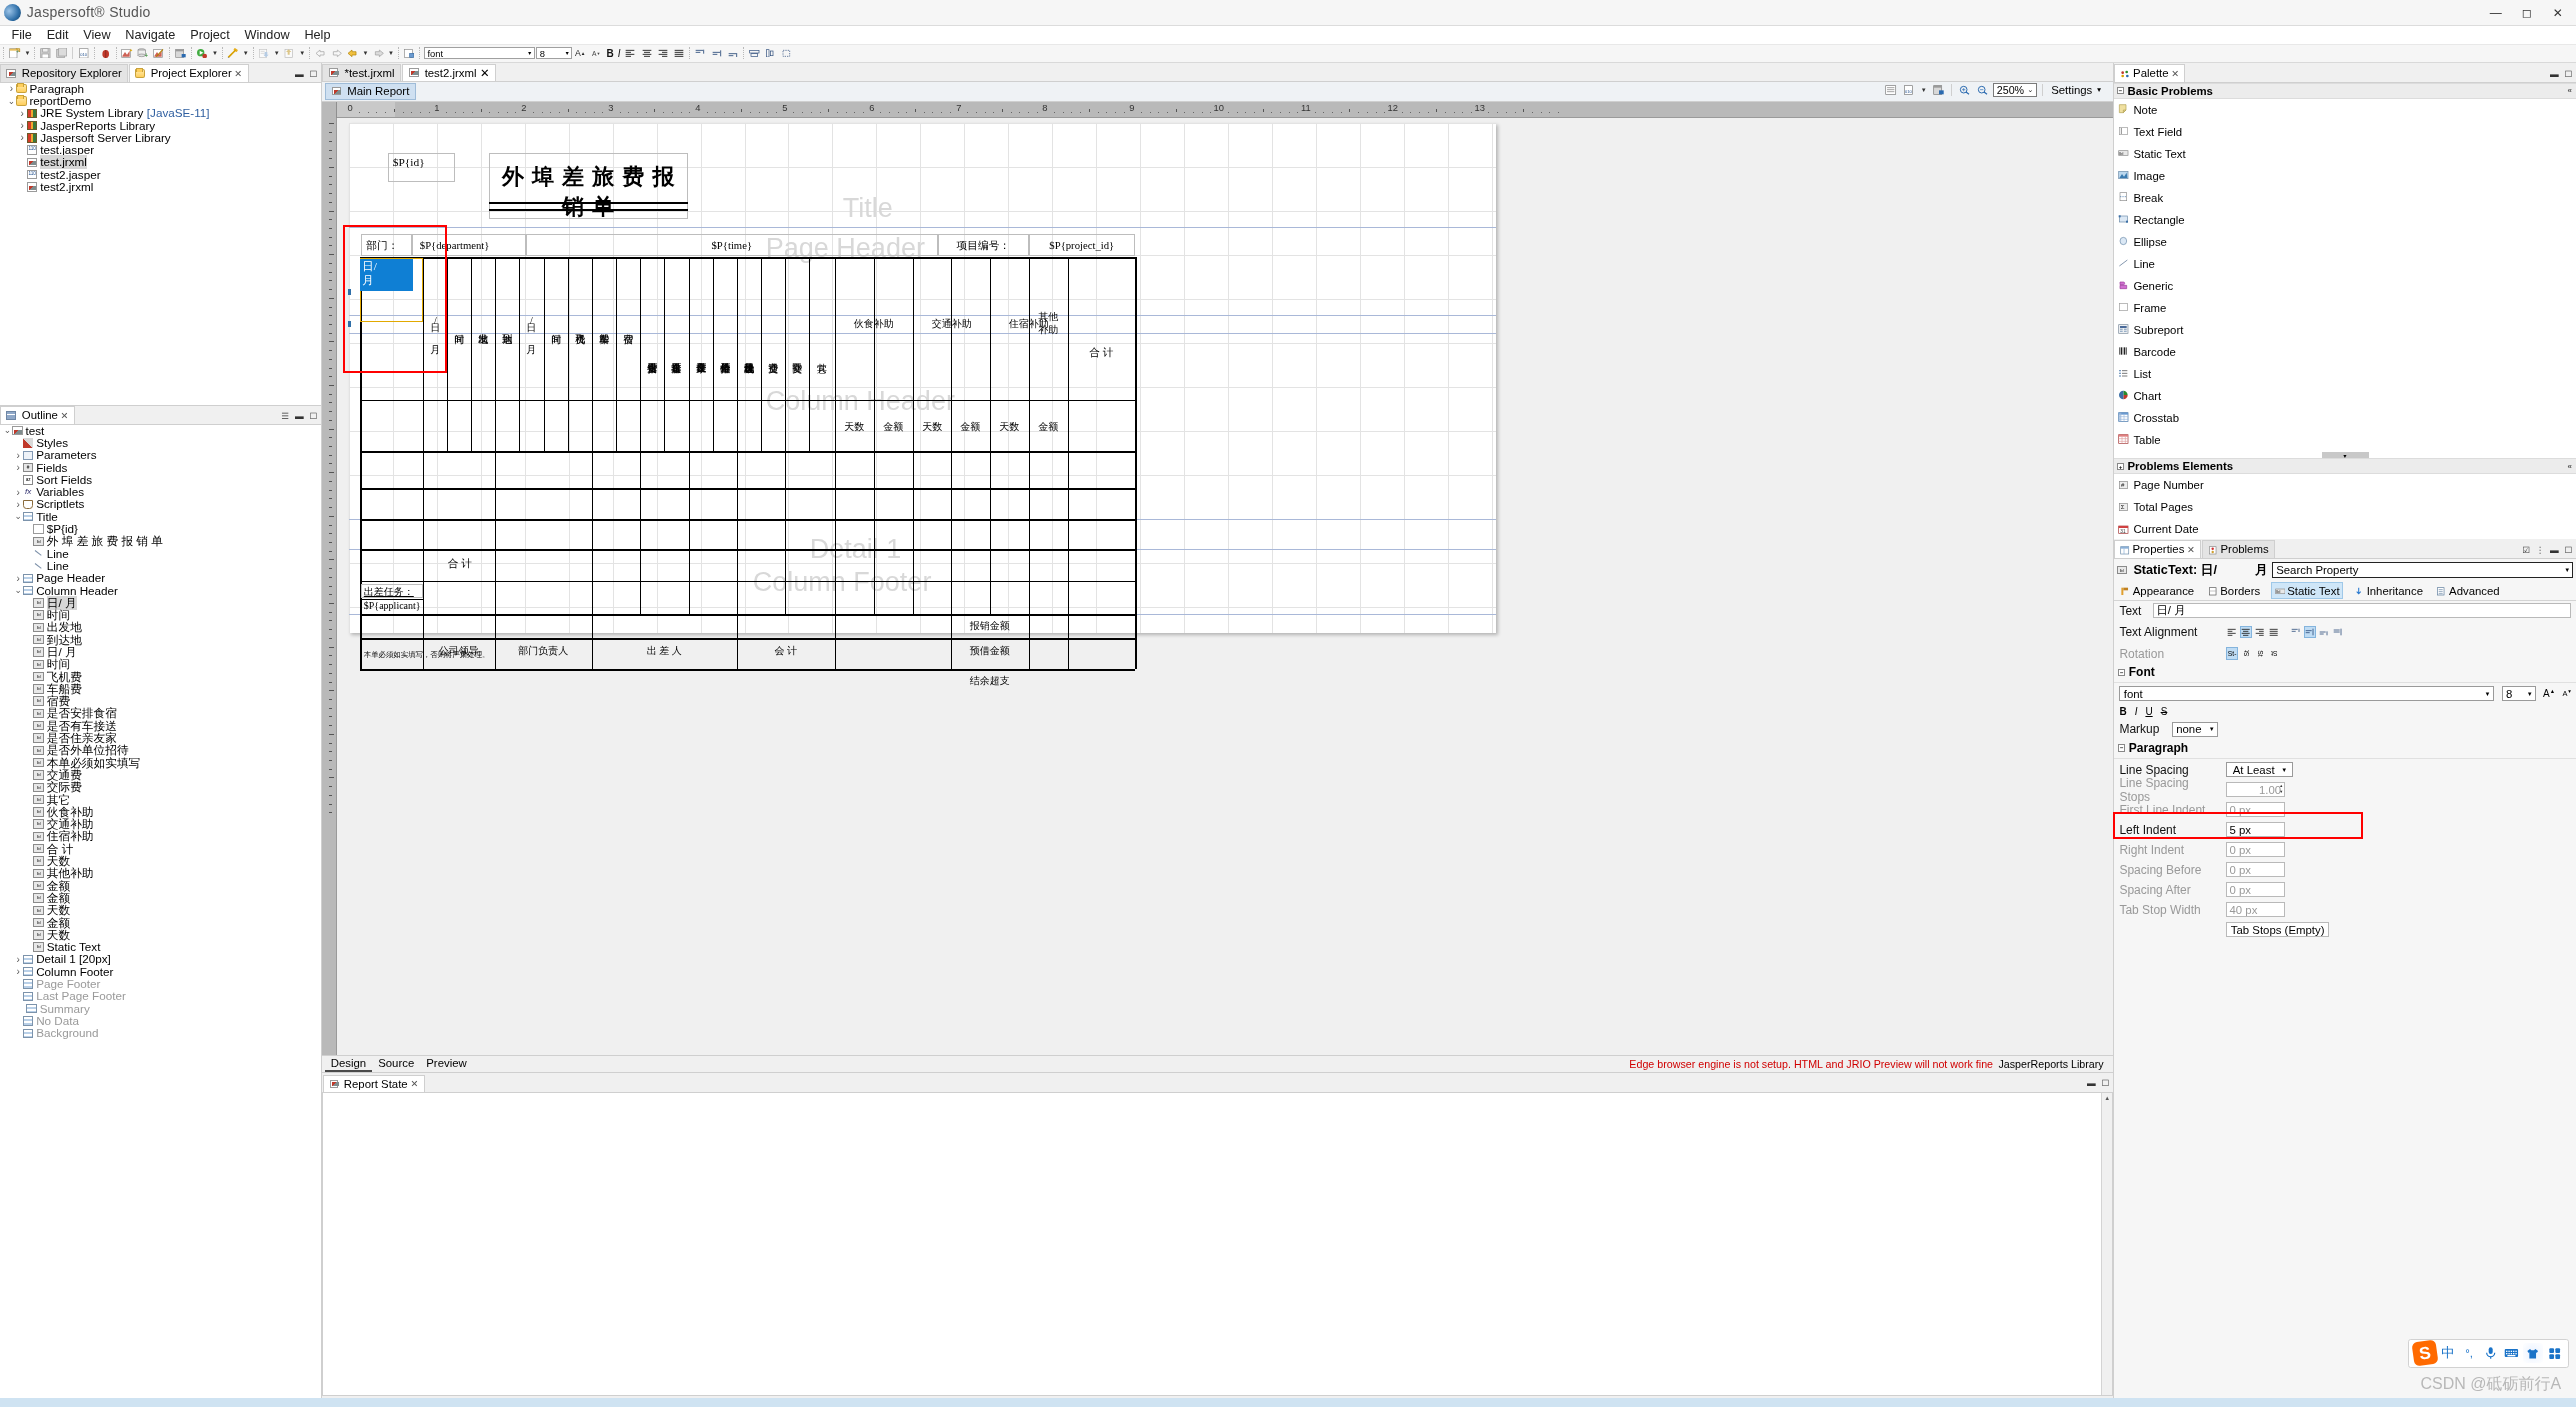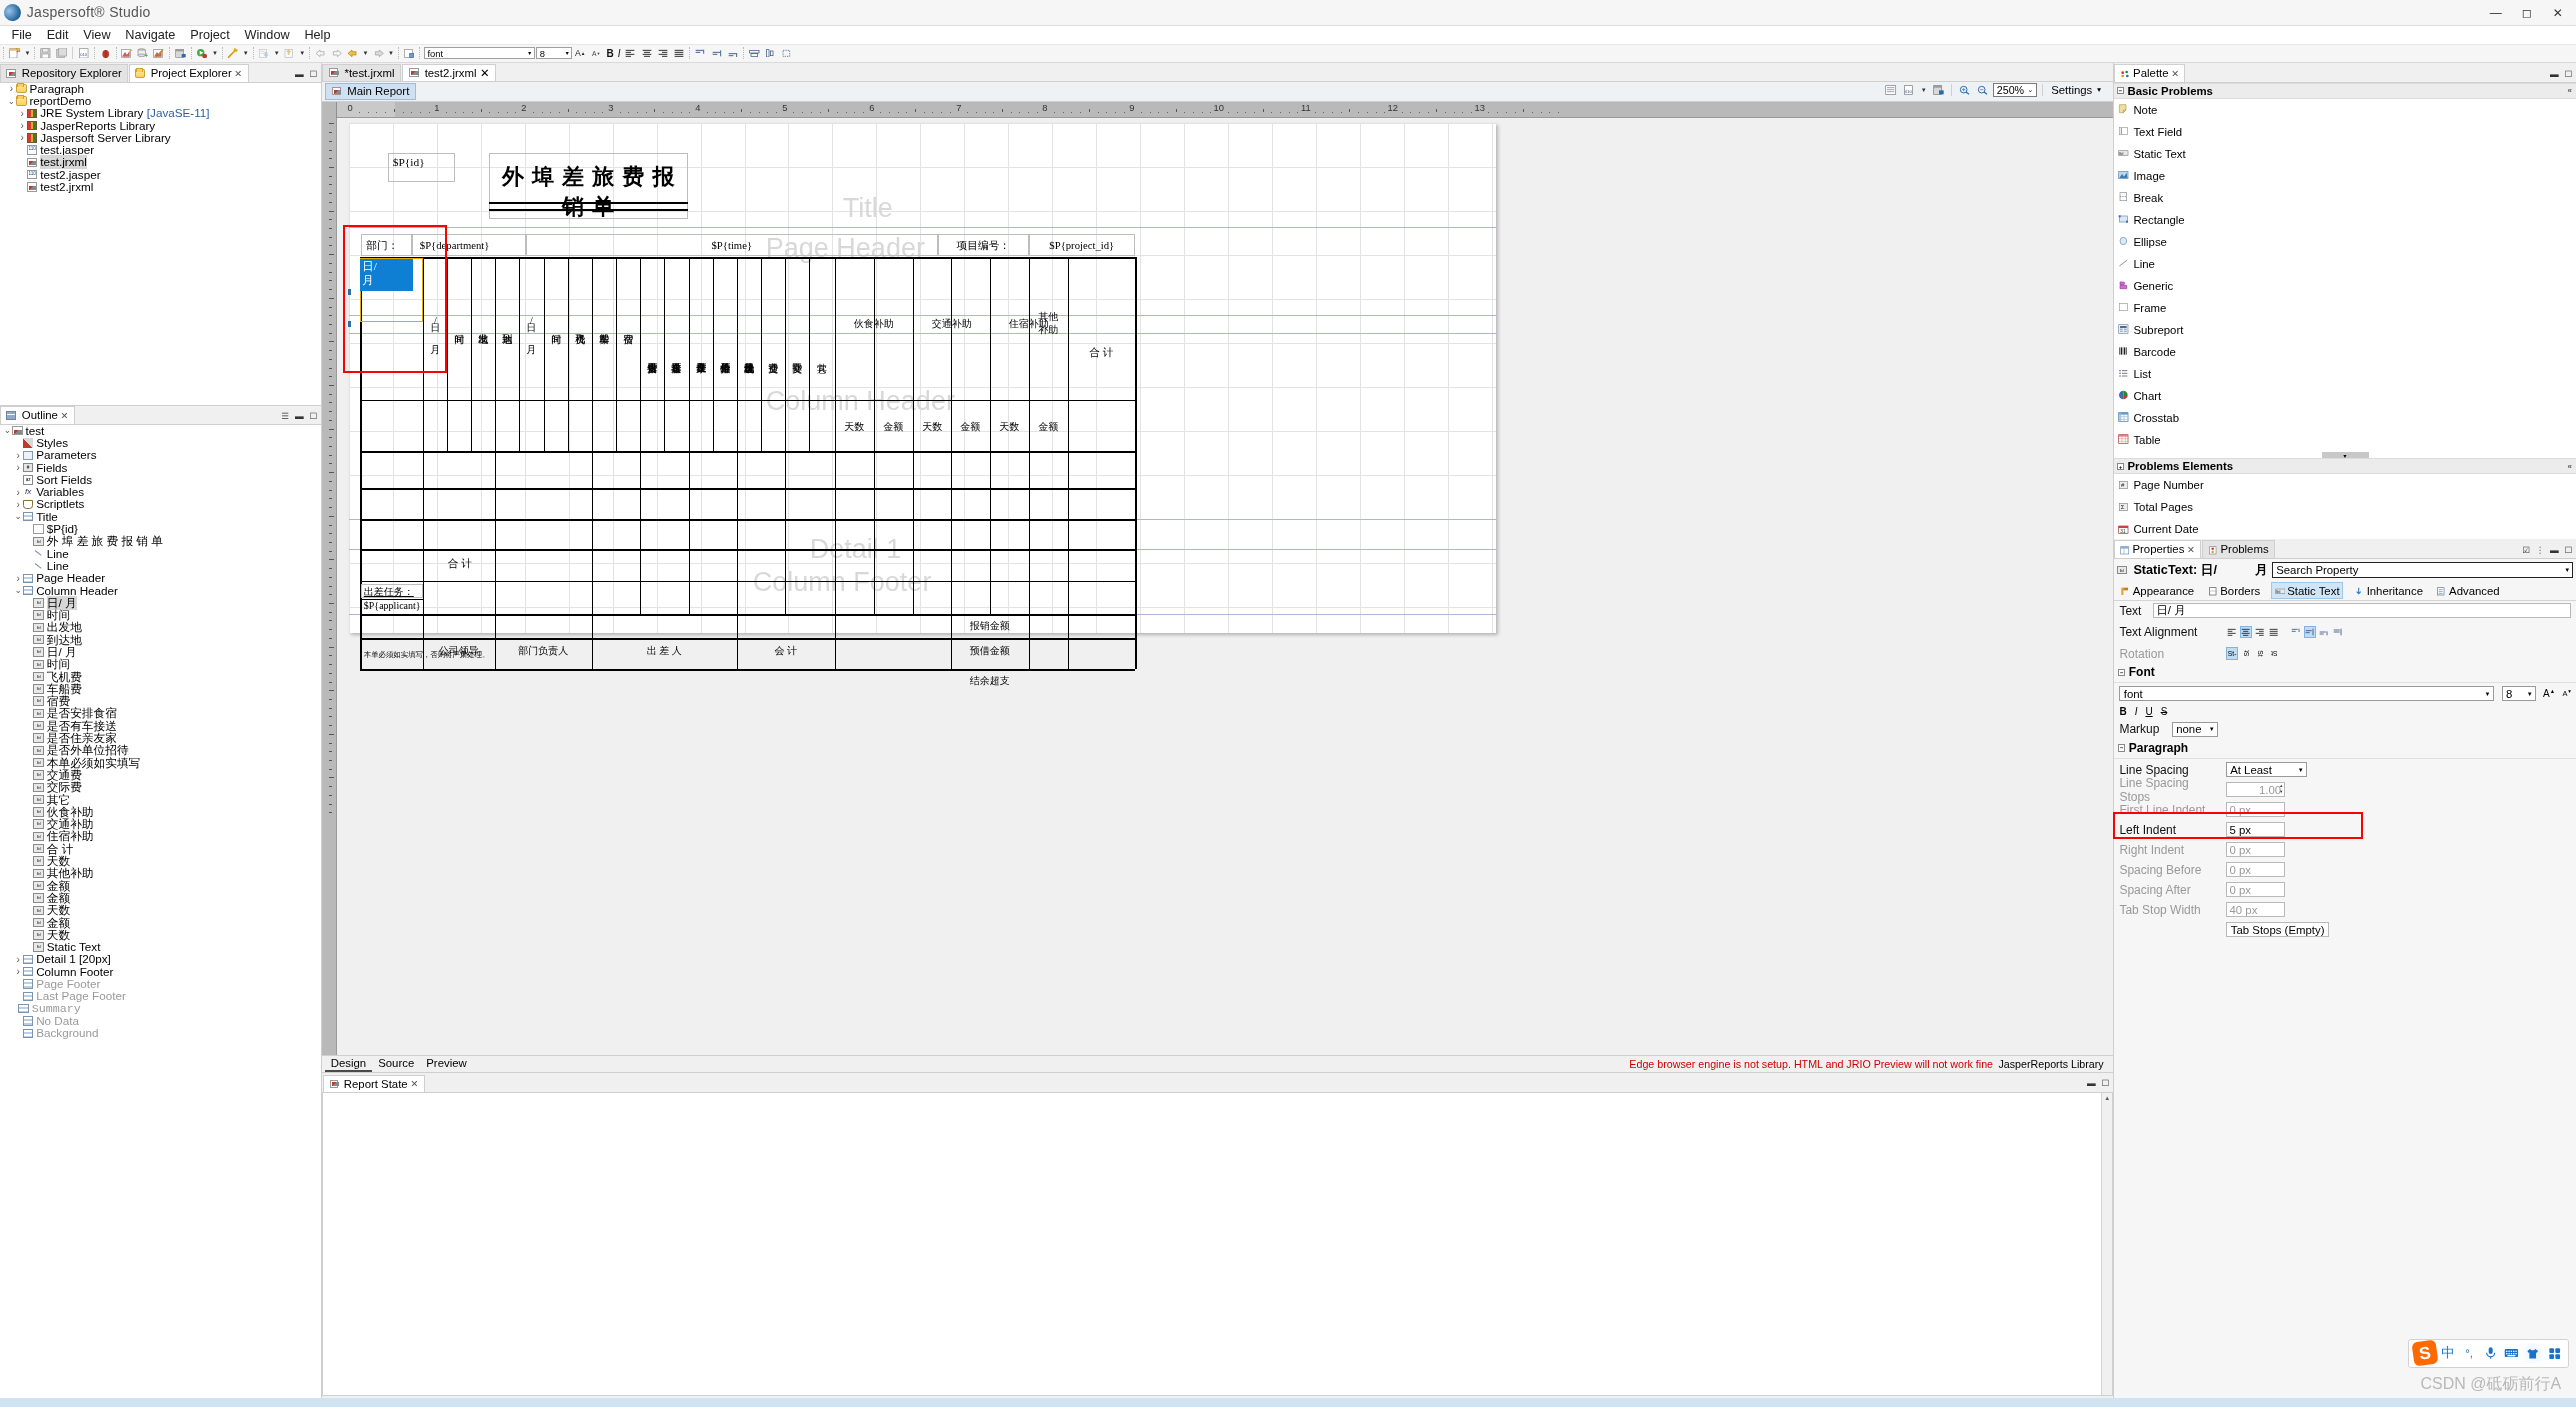--- a/index.html
+++ b/index.html
@@ -751,21 +751,21 @@
         <div class="tnode" style="padding-left: 13.4px;">
           <span class="tarrow"></span>
           <span class="tico ic-band"></span>
           <span><span class="tlabel gray">Page Footer</span></span>
         </div>
         <div class="tnode" style="padding-left: 13.4px;">
           <span class="tarrow"></span>
           <span class="tico ic-band"></span>
           <span><span class="tlabel gray">Last Page Footer</span></span>
         </div>
-        <div class="tnode" style="padding-left: 9px; font-family: Liberation Mono, monospace;">
+        <div class="tnode" style="padding-left: 17px;">
           <span class="tarrow"></span>
           <span class="tico ic-band"></span>
           <span><span class="tlabel gray">Summary</span></span>
         </div>
         <div class="tnode" style="padding-left: 13.4px;">
           <span class="tarrow"></span>
           <span class="tico ic-band"></span>
           <span><span class="tlabel gray">No Data</span></span>
         </div>
         <div class="tnode" style="padding-left: 13.4px;">
@@ -1755,21 +1755,21 @@
       </div>
 
       <div class="grouphdr">
         <span class="pm">−</span>
         <span>Paragraph</span>
       </div>
       <div class="sep-line"></div>
 
       <div class="prow">
         <span class="plabel">Line Spacing</span>
-        <div class="psel" style="width:81px;">
+        <div class="psel" style="width:67px;justify-content:center;">
           <span>At Least</span>
           <span style="font-size:6px;">▼</span>
         </div>
       </div>
 
       <div class="prow">
         <span class="plabel gray">Line Spacing Stops</span>
         <div class="pinput gray" style="width:59px;justify-content:flex-end;position:relative;">
           <span>1.00</span>
           <span style="position:absolute;right:0.7px;top:0;display:flex;flex-direction:column;font-size:4px;line-height:5.4px;color:#333;">

